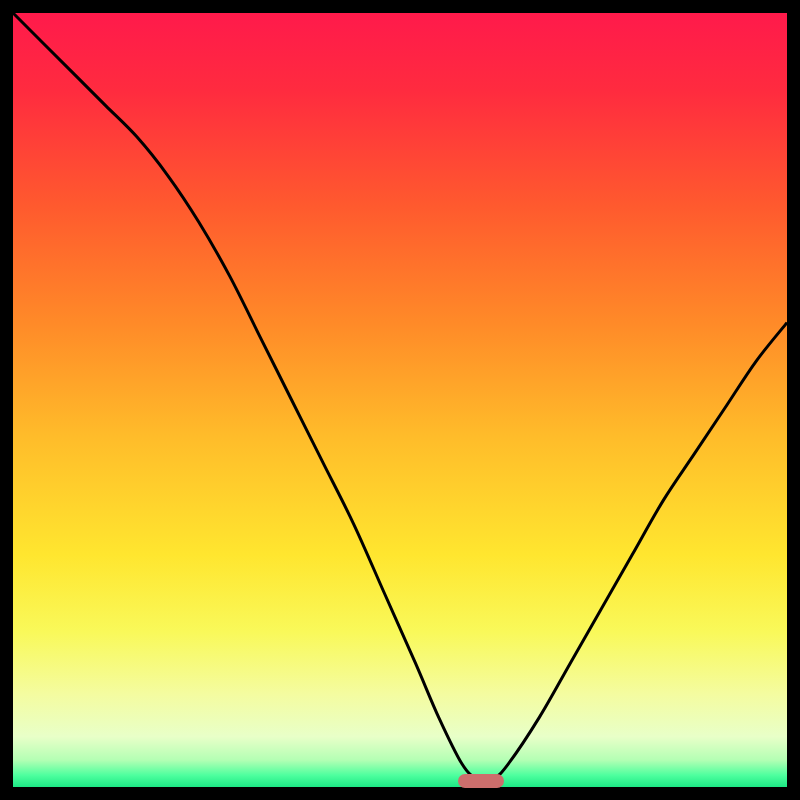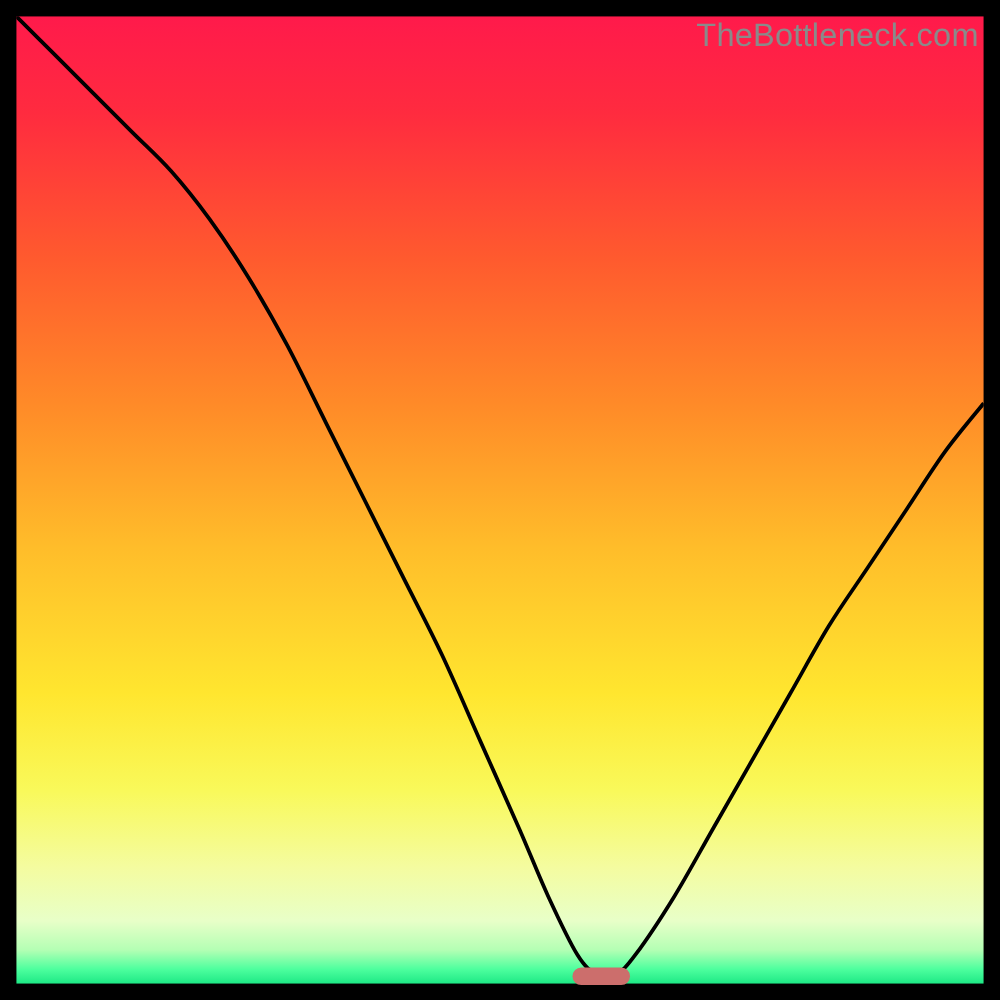--- a/index.html
+++ b/index.html
@@ -63,14 +63,13 @@
           <stop offset="98.5%" stop-color="#4dff9e"></stop>
           <stop offset="100%" stop-color="#1de885"></stop>
         </linearGradient>
     </defs>
     <rect x="0" y="0" width="774" height="774" fill="url(#bg-grad)"></rect>
     <path id="curve-path" fill="none" stroke="#000000" stroke-width="3" d="M 0 0 C 5.16 5.160000000000006, 20.64 20.640000000000043, 30.96 30.960000000000036 C 41.28 41.28000000000003, 51.6 51.599999999999966, 61.92 61.91999999999996 C 72.24 72.23999999999995, 82.56 82.55999999999999, 92.88 92.88 C 103.19999999999999 103.2, 113.52 112.23000000000003, 123.84 123.84000000000003 C 134.16 135.45000000000002, 144.48000000000002 148.34999999999997, 154.8 162.53999999999996 C 165.12 176.72999999999996, 175.44 192.21, 185.76 208.98000000000002 C 196.07999999999998 225.75000000000003, 206.40000000000003 243.80999999999997, 216.72000000000003 263.15999999999997 C 227.04000000000002 282.51, 237.36 304.44000000000005, 247.68 325.08000000000004 C 258 345.72, 268.32 366.36, 278.64 387 C 288.96 407.64, 299.28000000000003 428.28000000000003, 309.6 448.92 C 319.92 469.56, 330.24 488.90999999999997, 340.56 510.84 C 350.88 532.77, 361.2 557.28, 371.52 580.5 C 381.84 603.72, 393.45 629.52, 402.48 650.16 C 411.51000000000005 670.8, 417.96000000000004 687.57, 425.70000000000005 704.34 C 433.44000000000005 721.11, 442.46999999999997 740.46, 448.91999999999996 750.78 C 455.36999999999995 761.0999999999999, 459.23999999999995 763.68, 464.4 766.26 C 469.56 768.84, 474.71999999999997 768.84, 479.88 766.26 C 485.04 763.68, 487.62 761.0999999999999, 495.36 750.78 C 503.1 740.46, 516 721.11, 526.32 704.34 C 536.6400000000001 687.57, 546.96 668.22, 557.28 650.16 C 567.5999999999999 632.0999999999999, 577.92 614.04, 588.24 595.98 C 598.5600000000001 577.9200000000001, 608.8800000000001 559.8599999999999, 619.2 541.8 C 629.52 523.74, 639.8399999999999 504.39, 650.16 487.62 C 660.48 470.85, 670.8 456.66, 681.12 441.18 C 691.44 425.7, 701.76 410.22, 712.08 394.74 C 722.4000000000001 379.26, 732.72 362.48999999999995, 743.04 348.29999999999995 C 753.3599999999999 334.10999999999996, 768.84 316.05, 774 309.6"></path>
   </svg>
 
   <div class="marker" id="opt-marker" style="width: 46.44px; left: 445.05px; top: 760.808px; background: rgb(204, 110, 108);"></div>
 
-  <div class="watermark">TheBottleneck.com</div>
 </div>
 
 </body></html>

